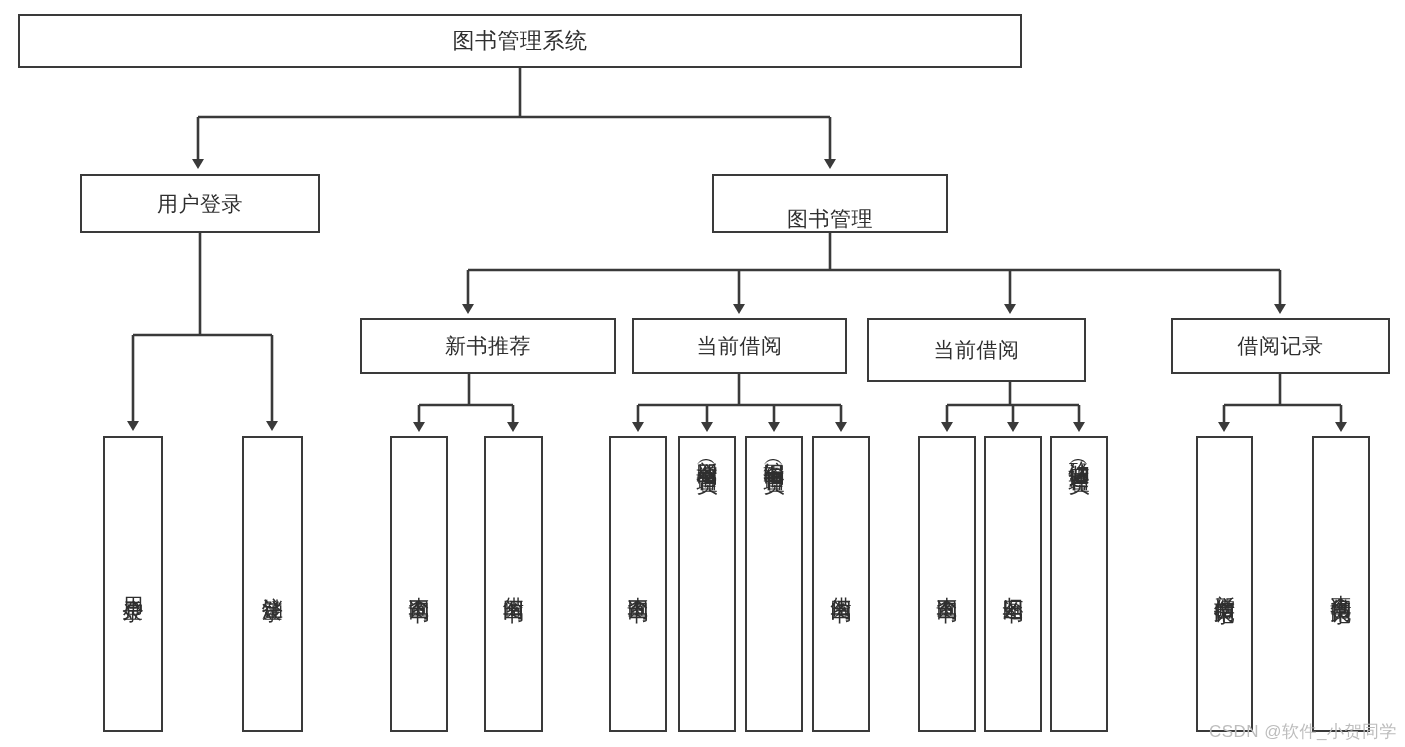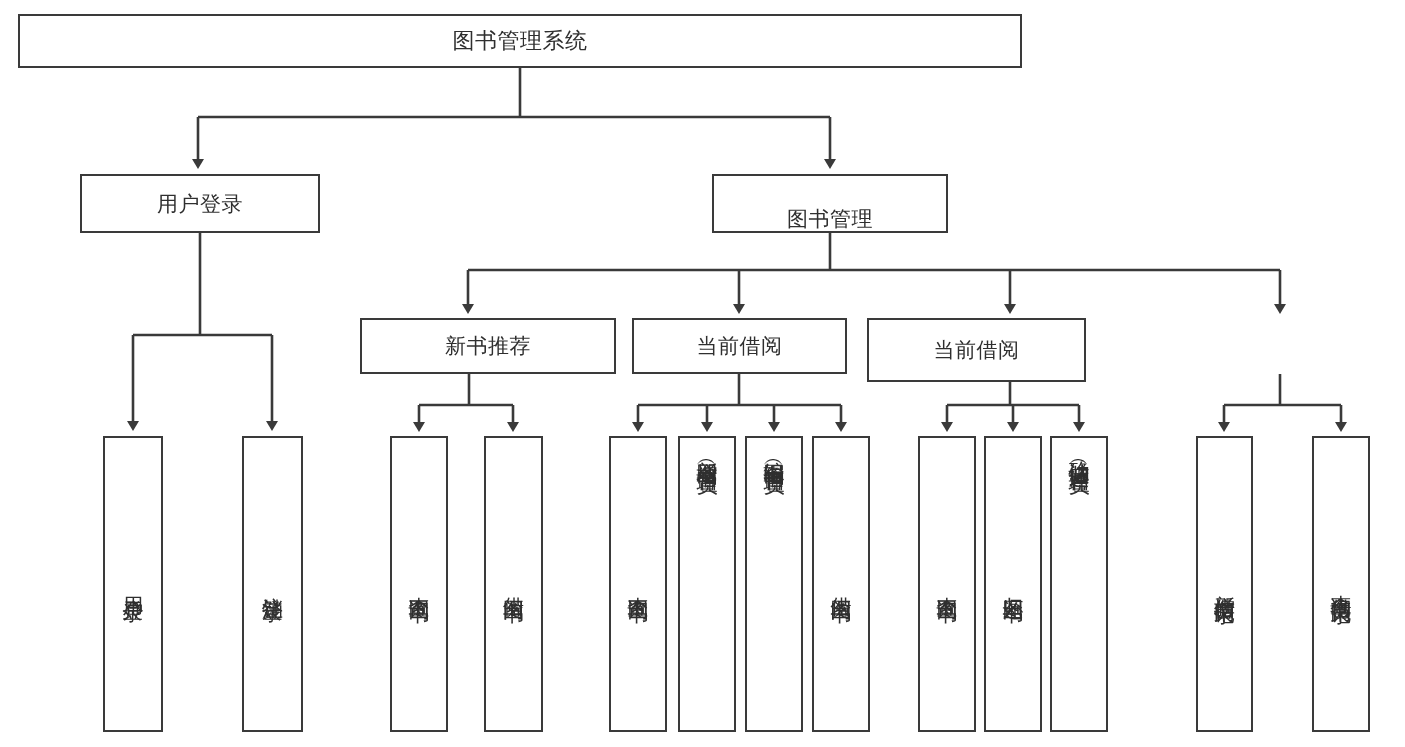--- a/index.html
+++ b/index.html
@@ -143,20 +143,23 @@
   </div>
 
   <div class="node horiz" style="left:632px; top:318px; width:215px; height:56px;">
     <span>当前借阅</span>
   </div>
 
   <div class="node horiz" style="left:867px; top:318px; width:219px; height:64px;">
     <span>当前借阅</span>
   </div>
 
+  <div class="node horiz" style="left:1171px; top:318px; width:219px; height:56px;">
+    <span>借阅记录</span>
+  </div>
 
   <div class="node leaf centered" style="left:103px; top:436px; width:60px; height:296px;">
     <span class="vtext">用户登录</span>
   </div>
 
   <div class="node leaf centered" style="left:242px; top:436px; width:61px; height:296px;">
     <span class="vtext">注销登录</span>
   </div>
 
   <div class="node leaf centered" style="left:390px; top:436px; width:58px; height:296px;">
@@ -196,14 +199,15 @@
   </div>
 
   <div class="node leaf centered" style="left:1196px; top:436px; width:57px; height:296px;">
     <span class="vtext">新增借阅记录</span>
   </div>
 
   <div class="node leaf centered" style="left:1312px; top:436px; width:58px; height:296px;">
     <span class="vtext">查询借阅记录</span>
   </div>
 
+  <div class="watermark">CSDN @软件_小贺同学</div>
 
 </div>
 
 </body></html>

